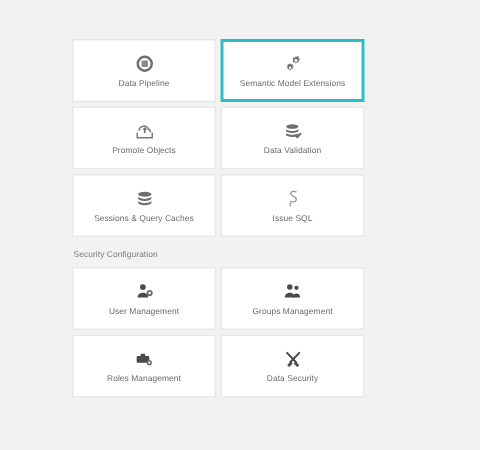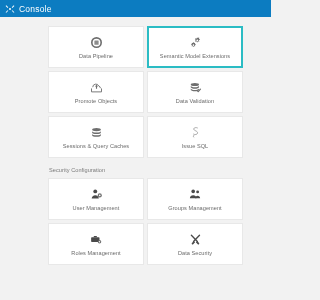--- a/index.html
+++ b/index.html
@@ -109,32 +109,20 @@
     color: #7a7a7a;
     margin: 9px 0 5px 1px;
     letter-spacing: 0.05px;
   }
 </style>
 </head>
 <body>
 
 <div id="app">
 
-  <div class="titlebar">
-    <svg class="titlebar-icon" viewBox="0 0 16 16">
-      <g fill="#ffffff">
-        <path d="M2 2 L5.2 5.2 L4.2 6.2 L1 3 Z"></path>
-        <path d="M14 2 L10.8 5.2 L11.8 6.2 L15 3 Z"></path>
-        <path d="M2 14 L5.2 10.8 L4.2 9.8 L1 13 Z"></path>
-        <path d="M14 14 L10.8 10.8 L11.8 9.8 L15 13 Z"></path>
-        <circle cx="8" cy="8" r="1.6"></circle>
-      </g>
-    </svg>
-    <span class="titlebar-title">Console</span>
-  </div>
 
   <div class="panel">
     <div class="grid-wrap">
 
       <div>
 
         <div class="row">
           <div class="tile">
             <svg class="tile-icon" viewBox="0 0 24 24">
               <circle cx="12" cy="12" r="7.5" fill="none" stroke="#6e6e6e" stroke-width="2.6"></circle>

